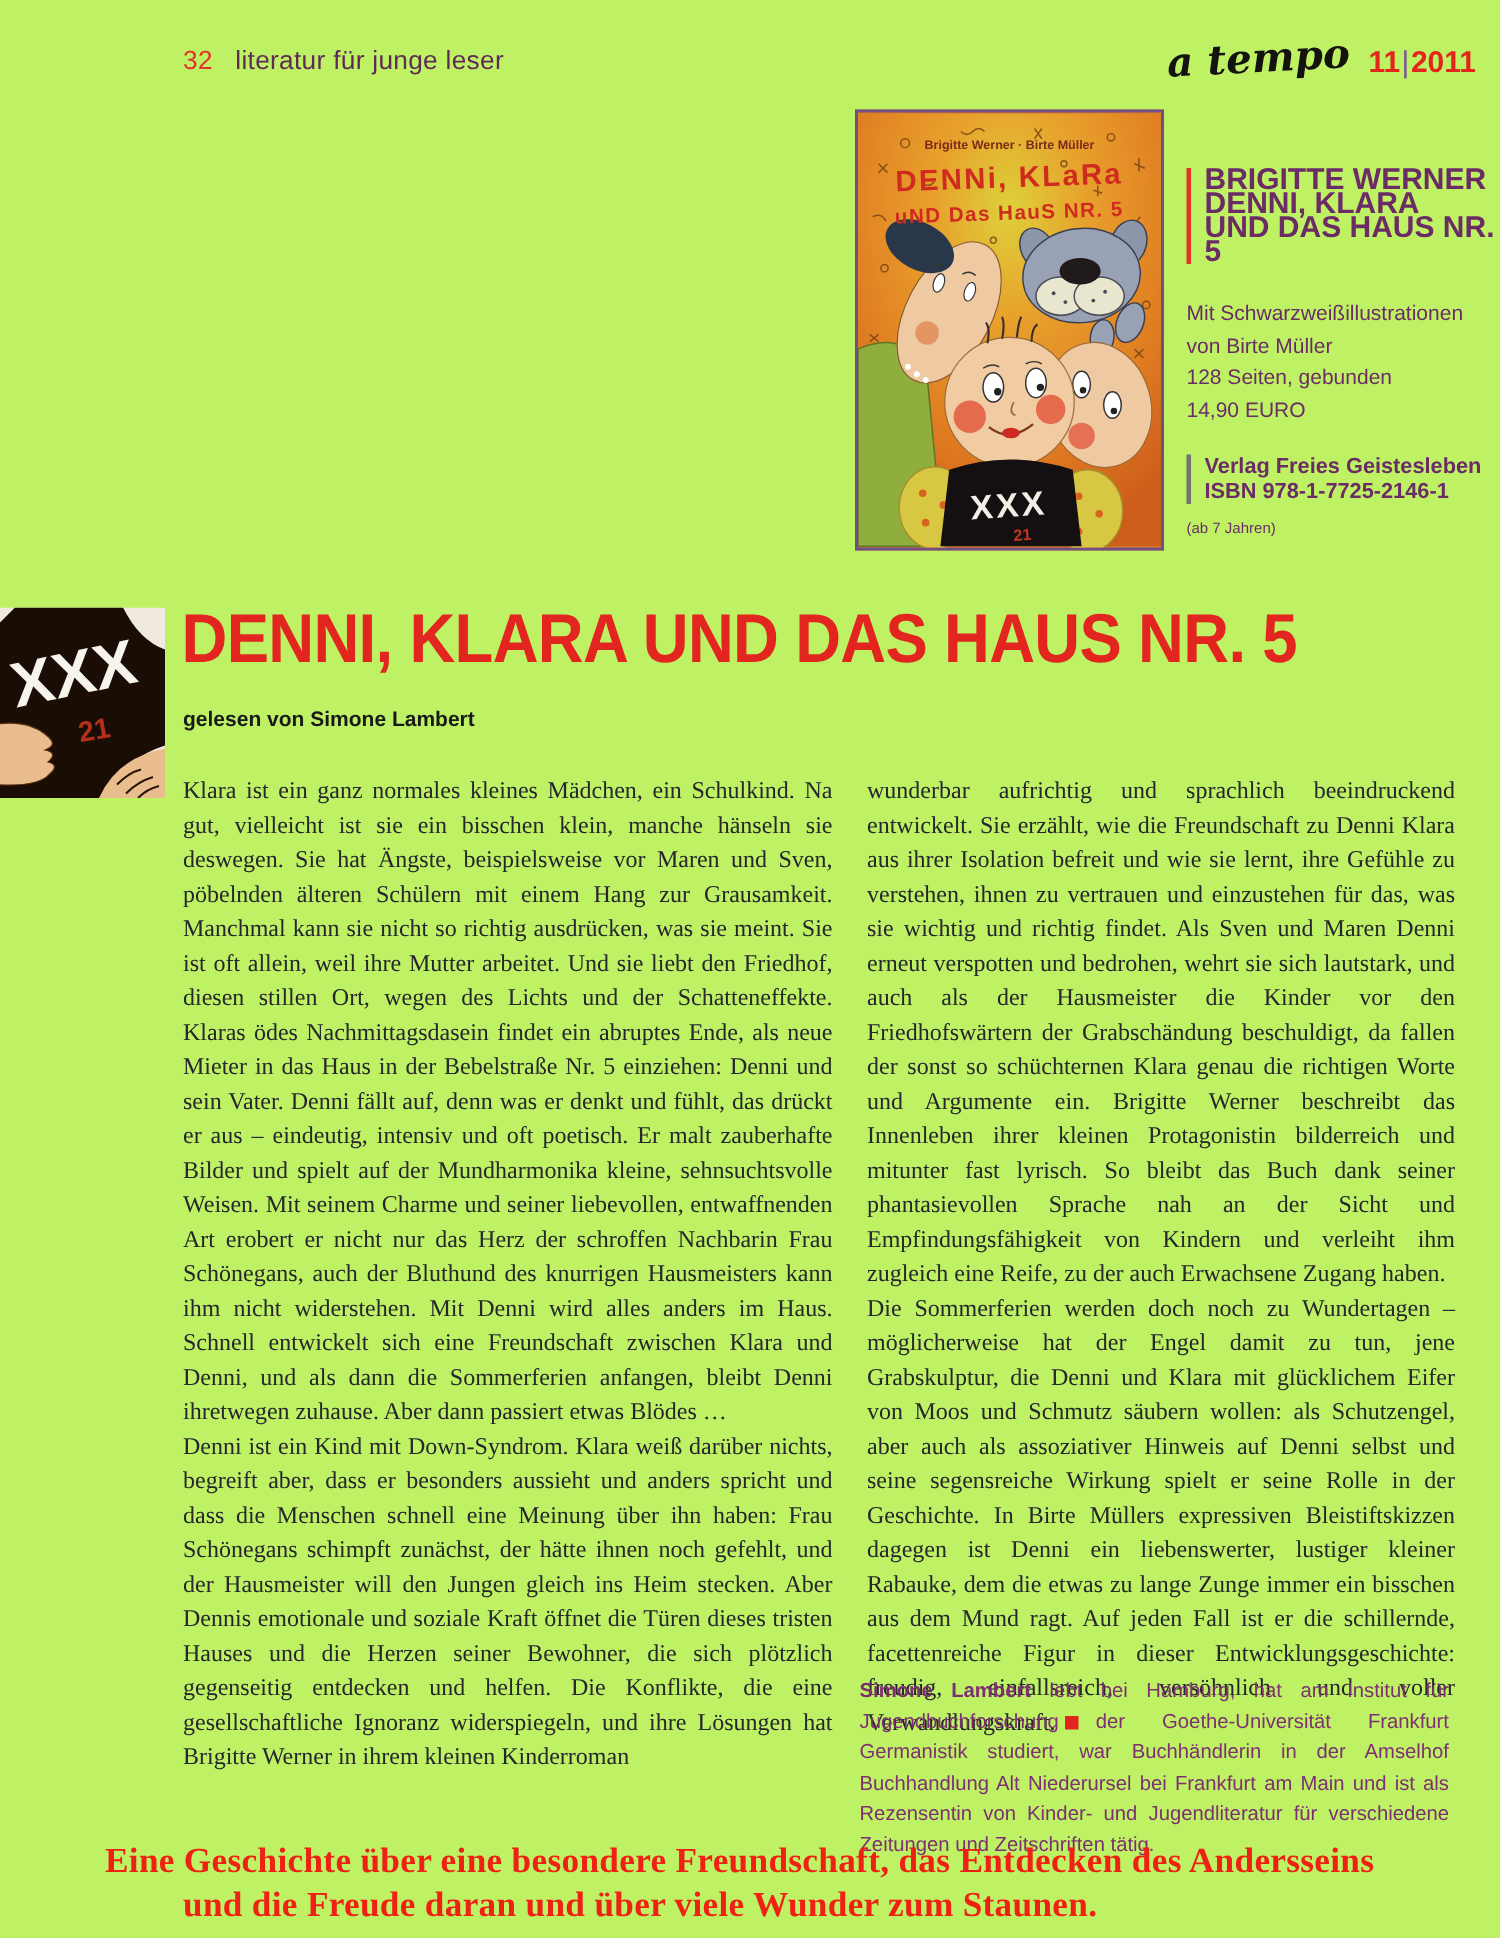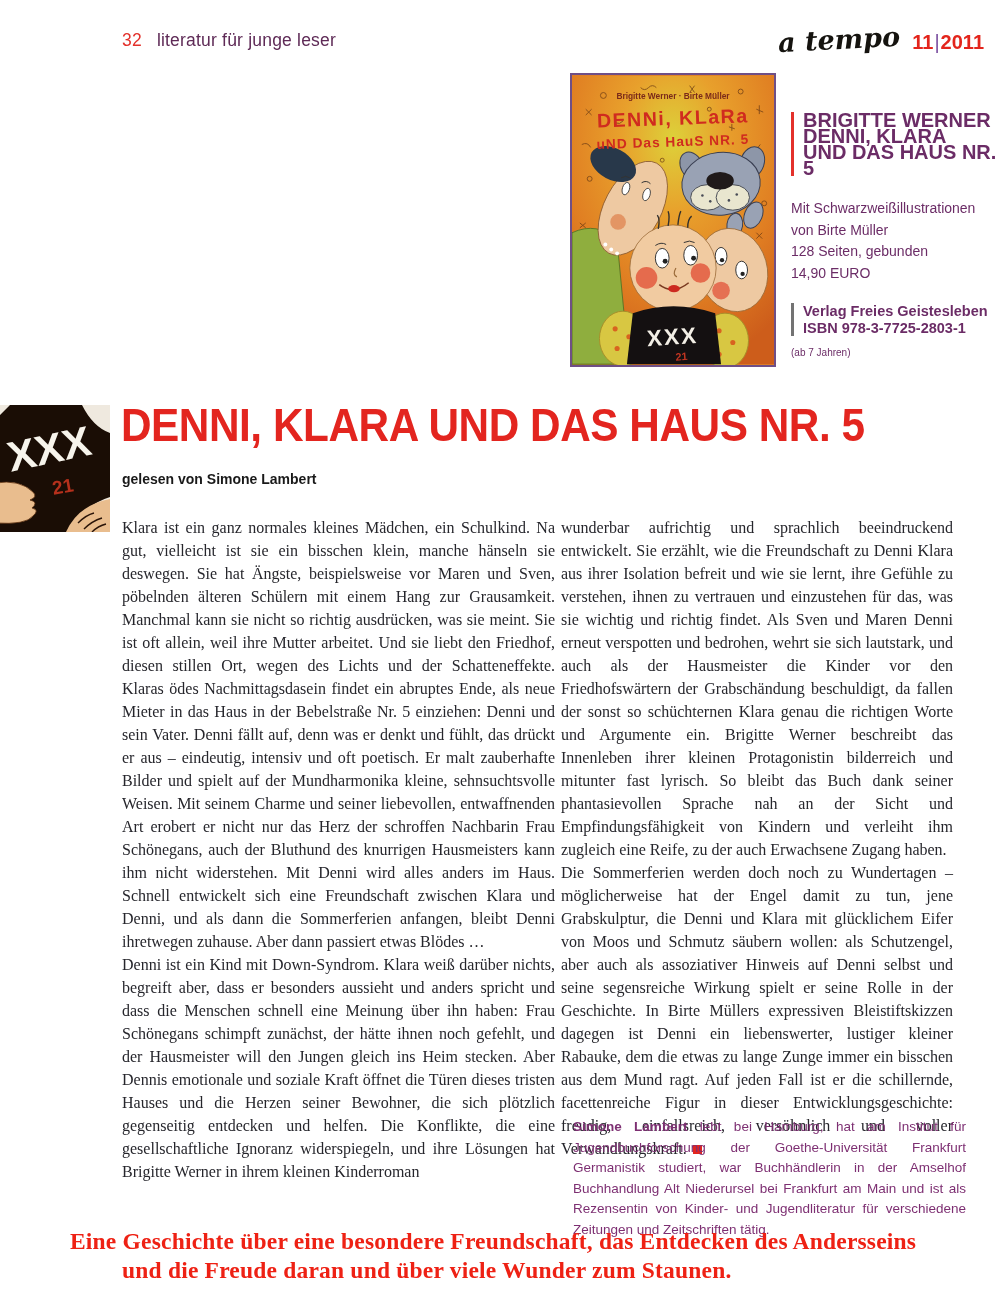--- a/index.html
+++ b/index.html
@@ -1,18 +1,18 @@
 <!DOCTYPE html>
 <html><head>
 <meta charset="utf-8">
 <style>
   html,body { margin:0; padding:0; background:#888; }
   .page {
     position:relative; width:1000px; height:1292px;
-    background:#ffffff; overflow:hidden;
+    background:#bef264; overflow:hidden;
     font-family:"Liberation Sans", sans-serif;
     margin:0 auto;
   }
   
   .header-left {
     position:absolute; left:122px; top:30px;
     font-size:17.5px; color:#5e2a56; letter-spacing:.2px;
   }
   .header-left .pagenum { color:#e3312b; margin-right:15px; }
   .header-right {
@@ -51,21 +51,21 @@
     font-size:46px; font-weight:bold; color:#e3251f;
     letter-spacing:-.5px; white-space:nowrap;
     transform:scaleX(.92); transform-origin:left top;
   }
   .byline {
     position:absolute; left:122px; top:471px;
     font-size:14px; font-weight:bold; color:#191919;
   }
   .bodytext {
     position:absolute; left:122px; top:516px; width:844px;
-    display:flex; gap:6px;
+    display:flex; gap:23px;
     font-family:"Liberation Serif", serif; font-size:16px; line-height:23px;
     color:#26262c; text-align:justify;
   }
   .bodytext p { margin:0; }
   .col1 { width:433px; flex:none; }
   .col2 { width:392px; flex:none; }
   .endmark {
     display:inline-block; width:9px; height:9px; background:#e3251f;
     margin-left:6px; vertical-align:baseline;
   }
@@ -208,21 +208,21 @@
       <div>UND DAS HAUS NR. 5</div>
     </div>
     <div class="info-details">
       <div>Mit Schwarzweißillustrationen</div>
       <div>von Birte Müller</div>
       <div>128 Seiten, gebunden</div>
       <div>14,90 EURO</div>
     </div>
     <div class="info-pub">
       <div>Verlag Freies Geistesleben</div>
-      <div>ISBN 978-3-7725-2803-1</div>
+      <div>ISBN 978-1-7725-2146-1</div>
     </div>
     <div class="info-age">(ab 7 Jahren)</div>
   </div>
 
   <div class="thumb">
     <svg viewBox="0 0 110 127">
       <rect x="0" y="0" width="110" height="127" fill="#efe9df"></rect>
       <path d="M10,0 H82 Q93,22 110,28 V92 Q84,100 68,127 H0 V10 Z" fill="#1a0d05"></path>
       <text x="52" y="58" text-anchor="middle" font-family="Liberation Sans, sans-serif" font-size="42" font-weight="bold" fill="#f7f4ec" transform="rotate(-12 52 58)">XXX</text>
       <text x="64" y="88" text-anchor="middle" font-family="Liberation Sans, sans-serif" font-size="19" font-weight="bold" fill="#b5301c" transform="rotate(-10 64 88)">21</text>

